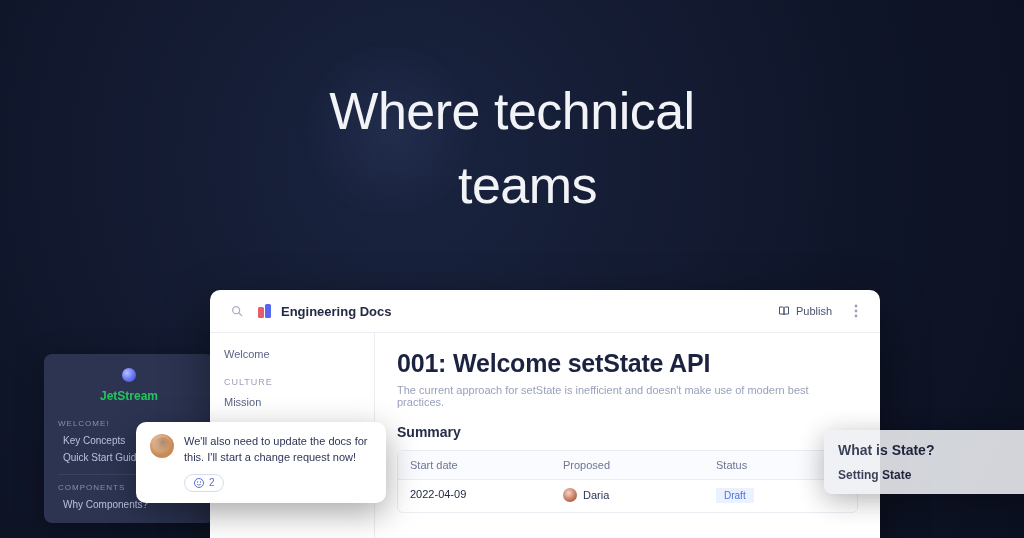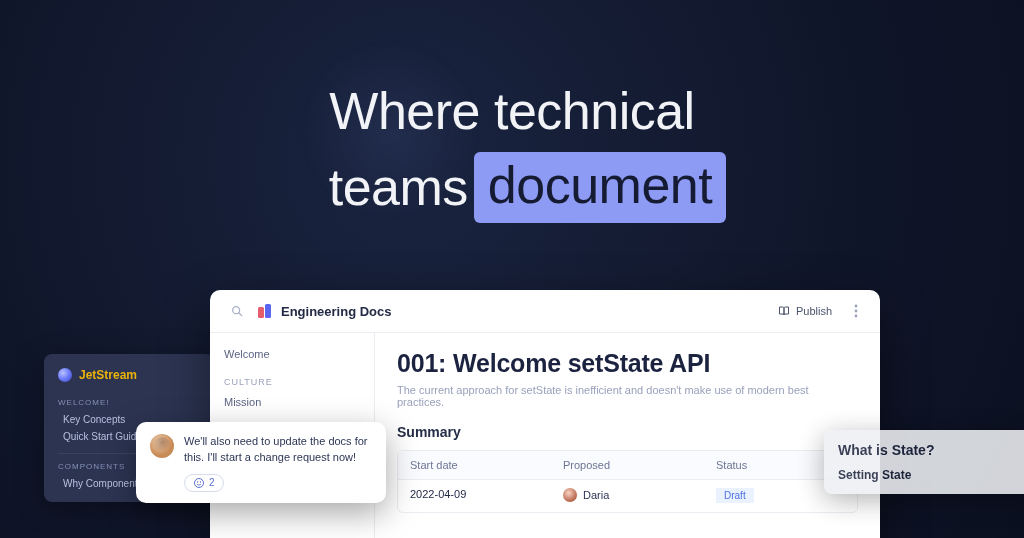--- a/index.html
+++ b/index.html
@@ -46,21 +46,21 @@
     position: absolute;
     left: 44px; top: 354px;
     width: 170px;
     background: #2c3452;
     border-radius: 8px;
     padding: 14px 14px 10px 14px;
     color: #cfd5e6;
     font-size: 10px;
     box-shadow: 0 6px 28px rgba(0,0,0,0.35);
   }
-  .jetstream .brand { display: flex; align-items: center; gap: 7px; font-size: 12px; font-weight: 600; color: #eab308; margin-bottom: 16px; }
+  .jetstream .brand { display: flex; align-items: center; gap: 7px; font-size: 12px; font-weight: 600; color: #22c55e; margin-bottom: 16px; flex-direction: column; }
   .jetstream .brand .logo {
     width: 14px; height: 14px; border-radius: 50%;
     background: radial-gradient(circle at 35% 35%, #b8c2ff 0%, #6472f6 55%, #3e49a0 100%);
   }
   .jetstream .sect { font-size: 8px; letter-spacing: 1px; color: #8590b3; margin: 6px 0 4px; text-transform: uppercase; }
   .jetstream .item { font-size: 10px; color: #b8c1de; padding: 3px 5px; }
   .jetstream .divider { height: 1px; background: rgba(255,255,255,0.07); margin: 8px 0; }
 
   
   .comment {
@@ -189,21 +189,20 @@
 </head>
 <body>
 
 <div class="stage">
   <div class="bg-shape"></div>
 
   <div class="headline">
     <span class="line1">Where technical</span>
     <span class="line2">
       <span>teams</span>
-      <span class="highlight-box">document</span>
     </span>
   </div>
 
   <div class="jetstream">
     <div class="brand">
       <span class="logo"></span>
       <span>JetStream</span>
     </div>
     <div class="sect">WELCOME!</div>
     <div class="item">Key Concepts</div>

